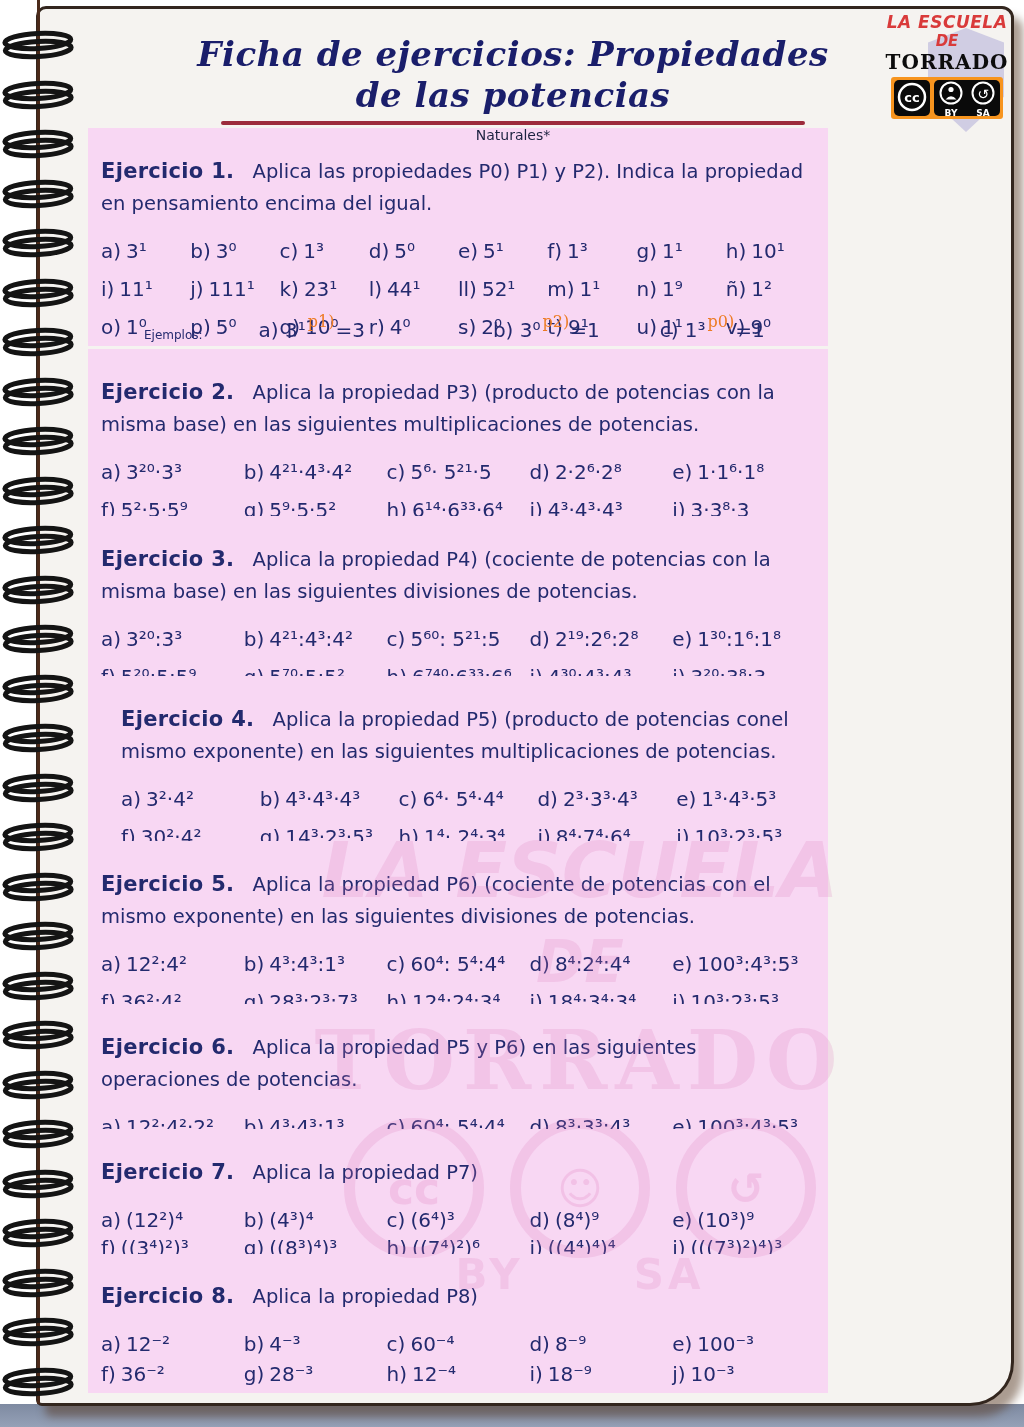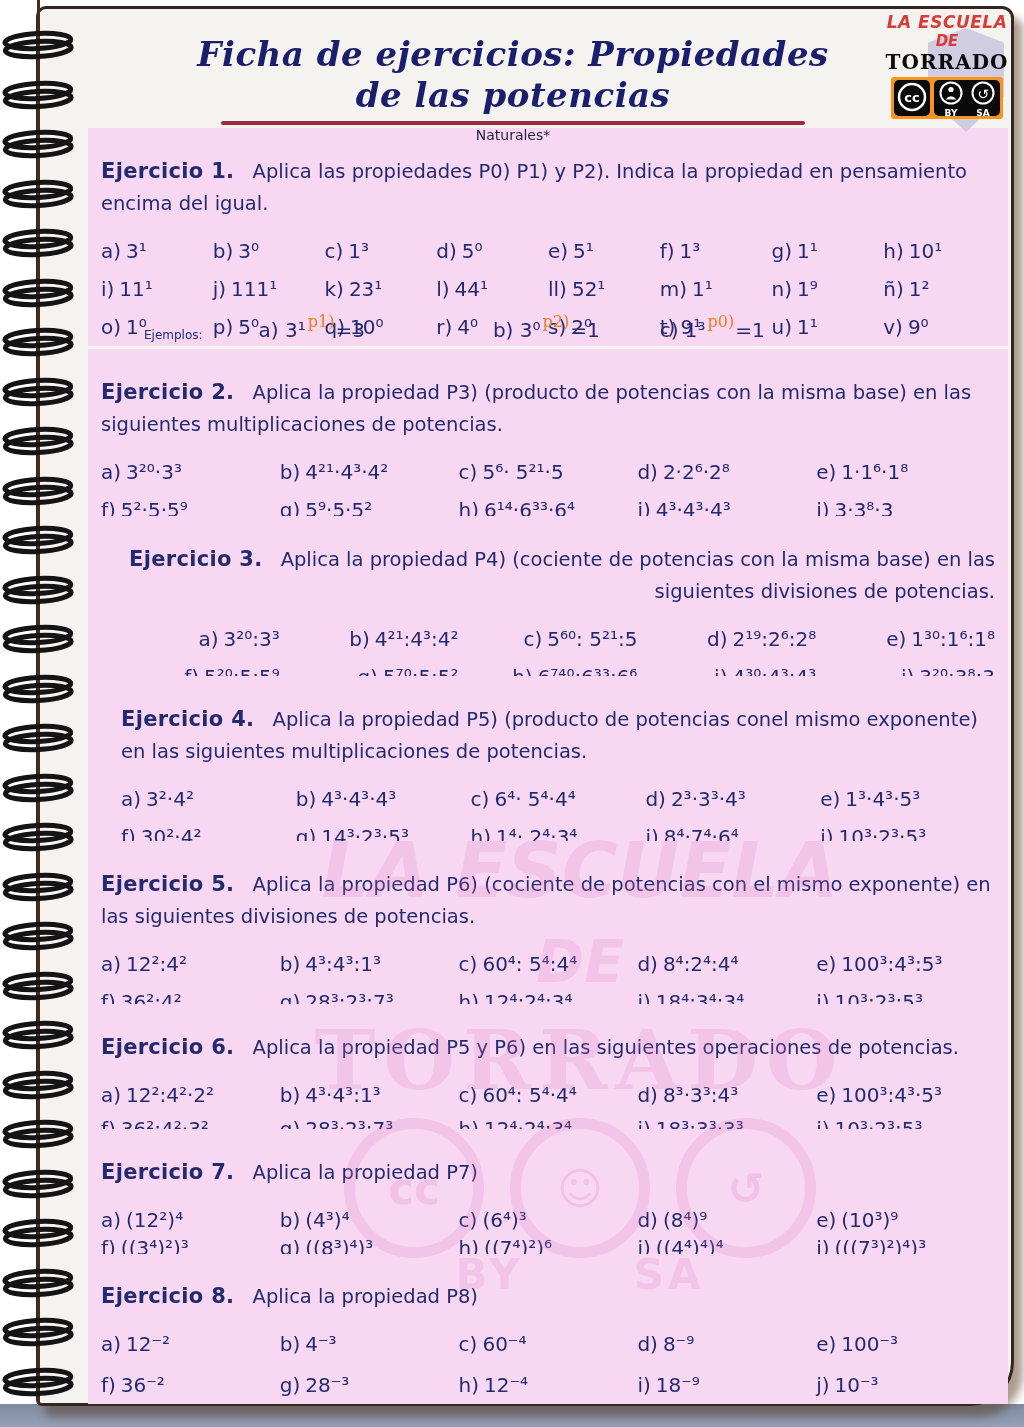--- a/index.html
+++ b/index.html
@@ -27,40 +27,40 @@
   .page-subtitle{font-size:14px;color:#1c2240;margin-top:2px;}
   
   .brand{position:absolute;left:882px;top:12px;width:130px;text-align:center;z-index:5;}
   .brand-shield{position:absolute;left:46px;top:16px;width:76px;height:104px;background:#c9c5e0;
     clip-path:polygon(50% 0,100% 14%,100% 66%,50% 100%,0 66%,0 14%);opacity:.85;z-index:-1;}
   .brand-line1{color:#d93a3a;font-weight:bold;font-style:italic;font-size:17px;letter-spacing:.5px;}
   .brand-line2{color:#d93a3a;font-weight:bold;font-style:italic;font-size:15px;}
   .brand-line3{font-family:"DejaVu Serif",serif;font-weight:bold;font-size:20px;color:#0c0c0c;letter-spacing:1px;}
   .cc-badge{margin-top:3px;}
   
-  .panel{position:absolute;left:88px;width:920px;background:#f8d7f3;color:#232a6e;
+  .panel{position:absolute;left:88px;width:740px;background:#f8d7f3;color:#232a6e;
     padding:7px 13px;box-sizing:border-box;z-index:2;}
   .ex-head{font-size:19.5px;line-height:32px;}
   .ex-name{font-weight:bold;font-size:21px;margin-right:12px;letter-spacing:.3px;}
   .items{display:grid;margin-top:7px;font-size:20px;row-gap:14px;}
   .cols-8{grid-template-columns:repeat(8,1fr);}
   .cols-5{grid-template-columns:repeat(5,1fr);}
   .item{white-space:nowrap;}
   .lbl{margin-right:5px;}
   .p-ex1{top:128px;min-height:178px;}
   .p-ex2{top:349px;min-height:154px;}
-  .p-ex3{top:516px;min-height:152px;text-align:right;}
+  .p-ex3{top:516px;min-height:152px;}
   .p-ex4{top:676px;min-height:154px;padding-left:33px;}
   .p-ex5{top:841px;min-height:152px;}
   .p-ex6{top:1004px;min-height:118px;}
   .p-ex6 .items{row-gap:10px;margin-top:4px;}
   .p-ex7{top:1129px;min-height:118px;}
   .p-ex7 .items{row-gap:4px;margin-top:6px;}
   .p-ex8{top:1254px;min-height:101px;padding-top:6px;}
-  .p-ex8 .items{row-gap:17px;margin-top:5px;}
+  .p-ex8 .items{row-gap:6px;margin-top:5px;}
   
   .examples{position:absolute;left:88px;top:302px;width:920px;height:44px;z-index:2;
     color:#232a6e;font-size:20px;display:flex;align-items:flex-end;padding-bottom:4px;box-sizing:border-box;}
   .examples-label{margin-left:56px;font-size:12px;}
   .example-item{white-space:nowrap;}
   .ex-sp1{margin-left:56px;} .ex-sp2{margin-left:128px;} .ex-sp3{margin-left:60px;text-align:right;}
   .ptag{color:#ed7b23;font-family:"DejaVu Serif",serif;font-size:16px;
     position:relative;top:-10px;margin:0 1px 0 2px;}
   
   .watermark{position:absolute;z-index:3;pointer-events:none;color:rgba(222,120,185,.20);text-align:center;}

